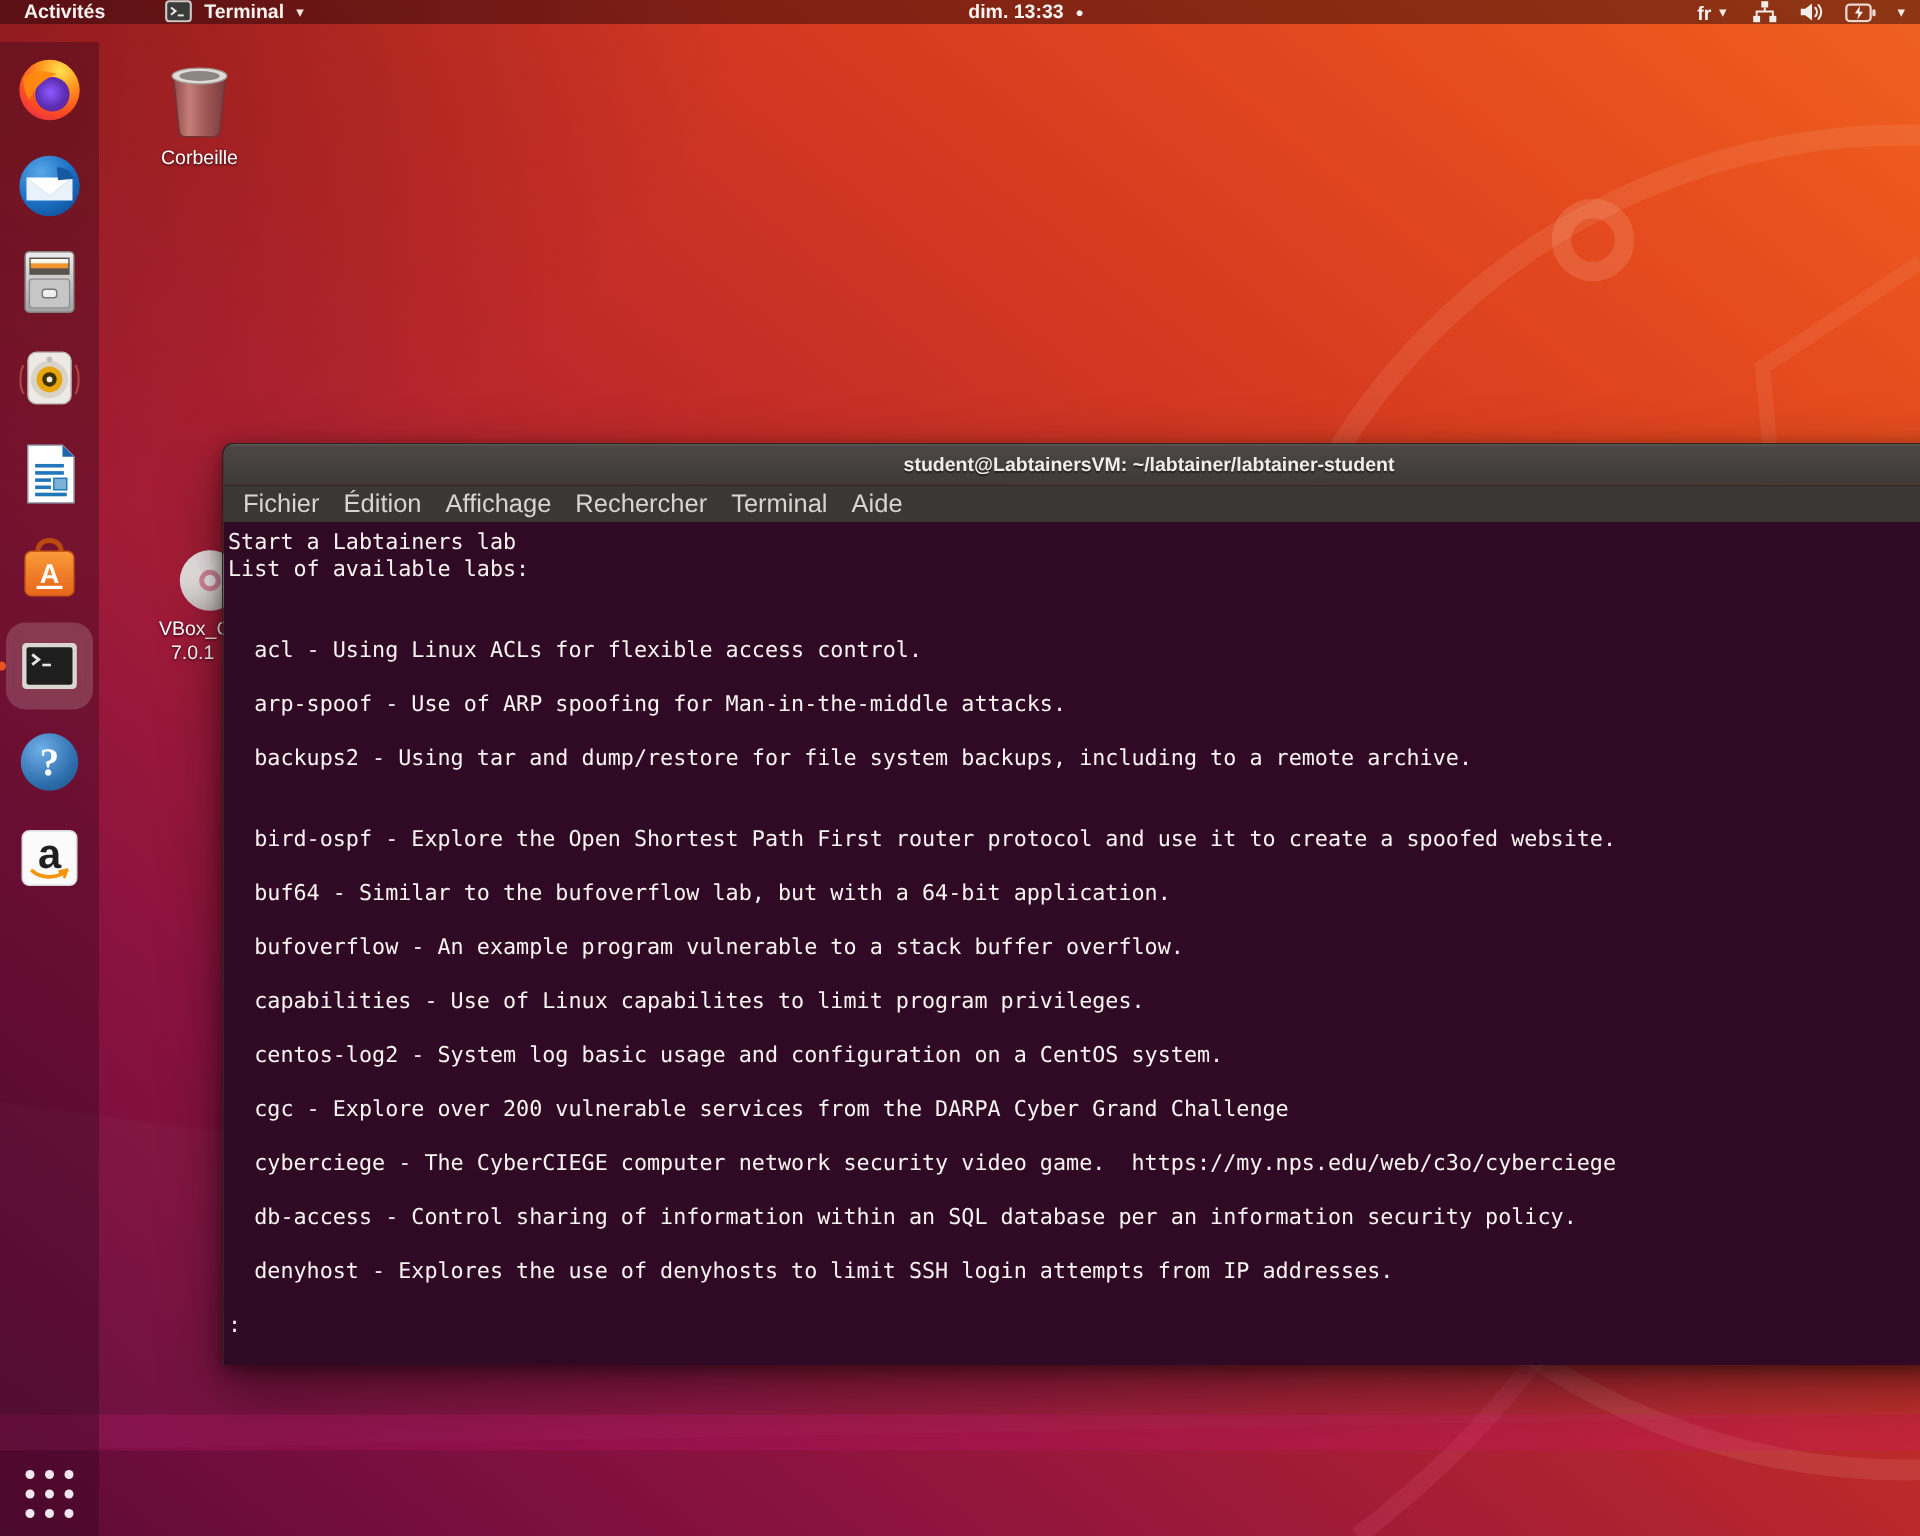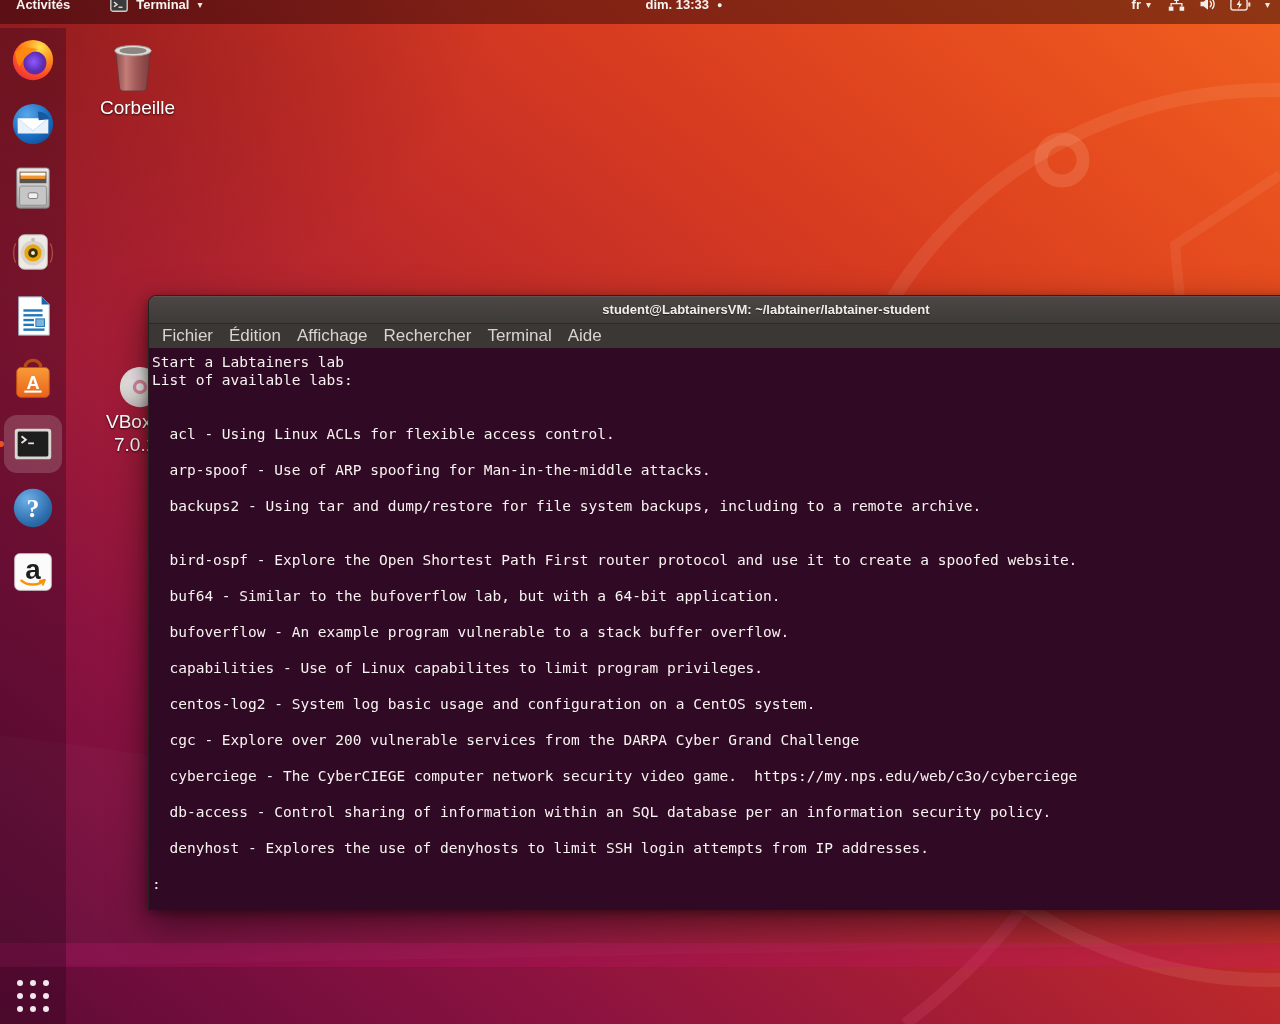--- a/index.html
+++ b/index.html
@@ -15,21 +15,21 @@
         #a51d35 62%, #8a1240 78%, #6f0d3c 92%, #5e0b35 100%);
   }
 
   
   .wall-art { position:absolute; inset:0; z-index:1; pointer-events:none; }
 
   
   .topbar {
     position:absolute; top:0; left:0; right:0; height:16px; z-index:30;
     background:rgba(25,3,6,0.45);
-    display:flex; align-items:flex-end; padding:12px 10px;
+    display:flex; align-items:flex-start; padding:0 10px;
     color:#f7f3f0; font-size:13px; font-weight:700;
   }
   .tb-left { display:flex; align-items:center; gap:34px; }
   .tb-activities { padding:0 6px; cursor:default; }
   .tb-appmenu { display:flex; align-items:center; gap:8px; }
   .tb-center { position:absolute; left:50%; transform:translateX(-50%);
     display:flex; align-items:center; gap:8px;margin-left:44px; }
   .tb-dot { font-size:9px; line-height:1; position:relative; top:0.5px; }
   .tb-right { margin-left:auto; display:flex; align-items:center; gap:17px; }
   .tb-group { display:flex; align-items:center; gap:5px; }
@@ -48,21 +48,21 @@
     box-shadow:0 0 0 5px rgba(255,255,255,0.17); }
   .dock-dot { position:absolute; left:-11px; top:21px; width:6px; height:6px;
     border-radius:50%; background:#e95420; }
   .show-apps { position:absolute; bottom:12px; left:0; width:66px;
     display:flex; justify-content:center; }
   .grid9 { display:grid; grid-template-columns:repeat(3,6px); grid-gap:7px; }
   .grid9 i { width:6px; height:6px; border-radius:50%; background:#f1e7ee; }
 
   
   .desk-icon { position:absolute; z-index:2; text-align:center; color:#fff;
-    font-size:19px; text-shadow:0 1px 2px rgba(0,0,0,0.75); }
+    font-size:13px; text-shadow:0 1px 2px rgba(0,0,0,0.75); }
   .desk-icon .lbl { margin-top:1px; }
   .icon-trash { left:100px; top:40px; width:66px; }
   .icon-vbox  { left:100px;  top:364px; width:70px; }
   .icon-vbox .lbl { text-align:left; white-space:nowrap; }
   .vbox-l1 { padding-left:6px; }
   .vbox-l2 { padding-left:14px; }
 
   
   .window {
     position:absolute; left:148px; top:295px; width:1236px; height:615px; z-index:10;

